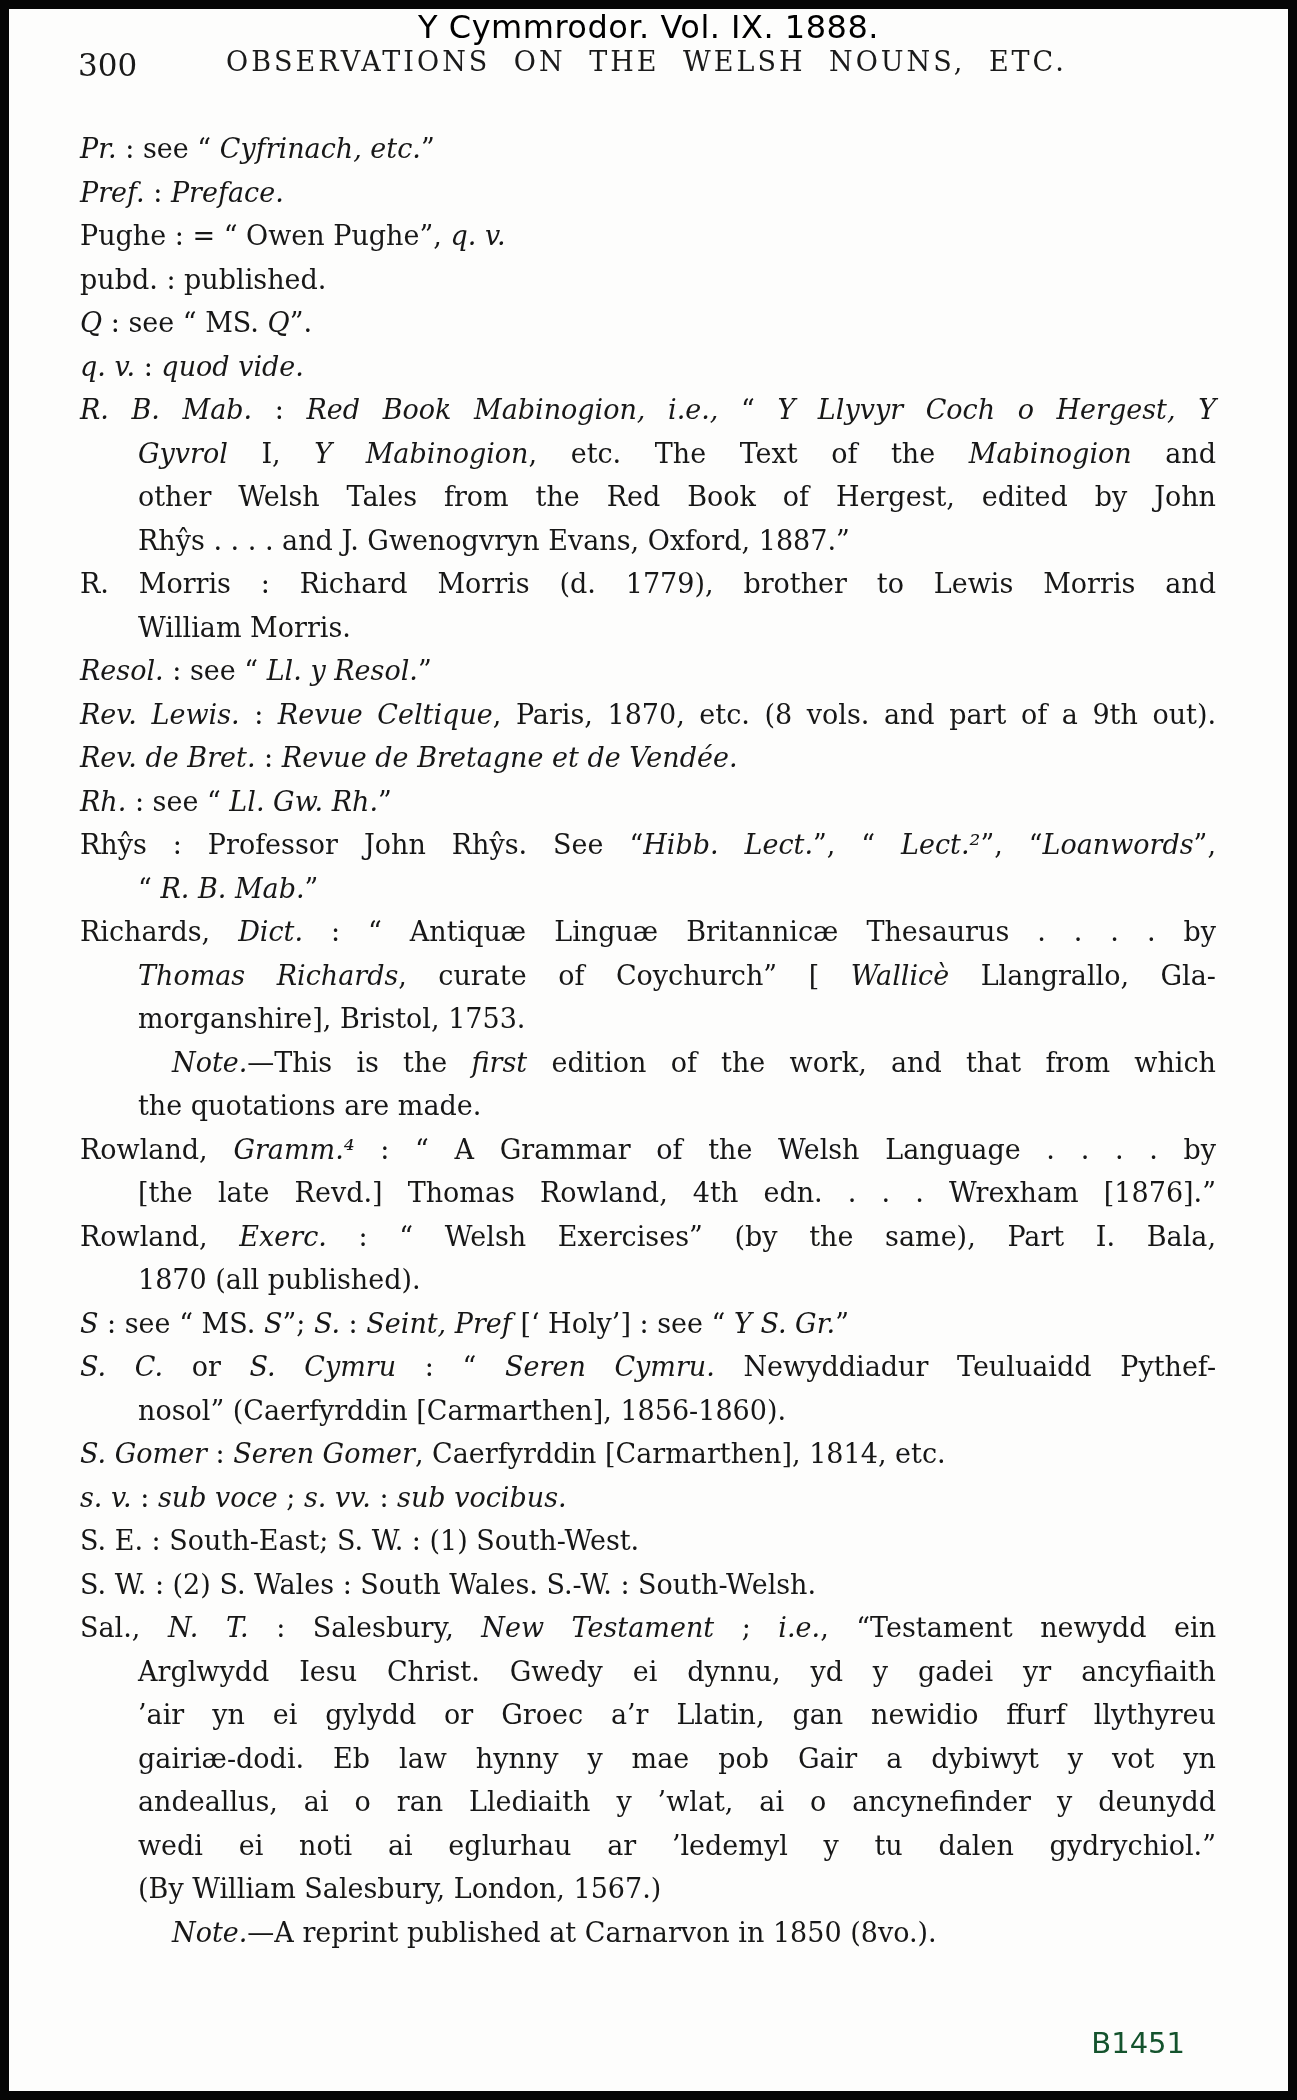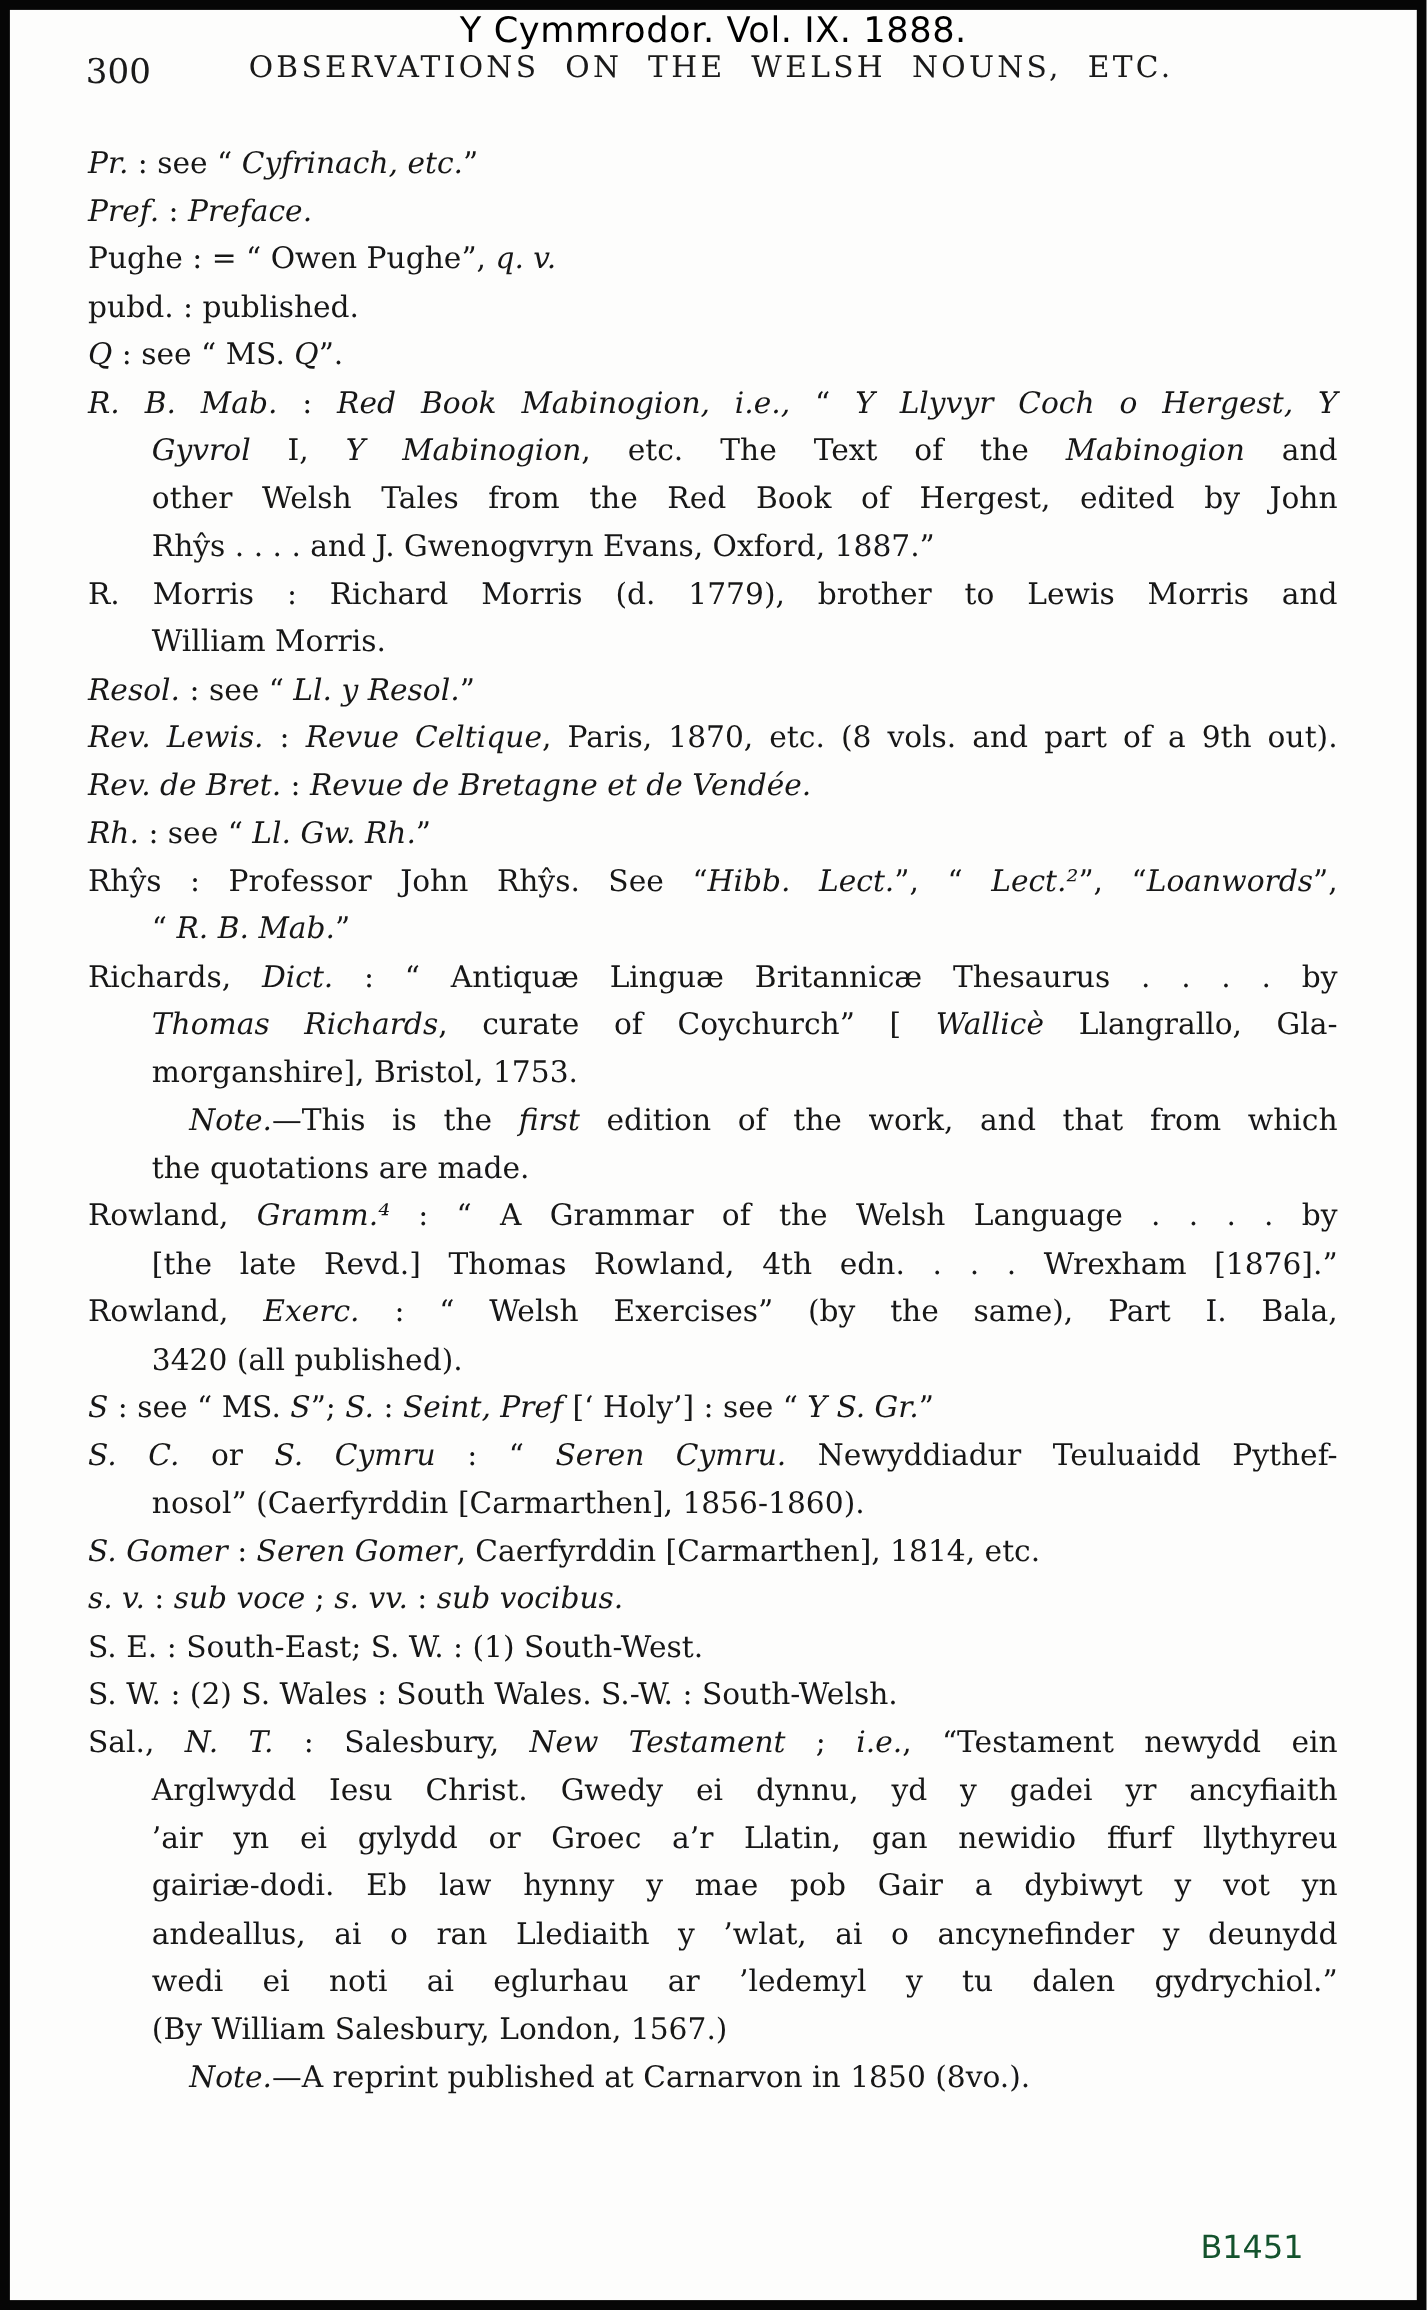--- a/index.html
+++ b/index.html
@@ -55,41 +55,42 @@
   <span class="pageno">300</span>
   <span class="runhead">OBSERVATIONS ON THE WELSH NOUNS, ETC.</span>
 </div>
 
 <div class="bodytext" id="entries">
     <div class="line"><span class="i">Pr.</span><span class="r"> : see “ </span><span class="i">Cyfrinach, etc.</span><span class="r">”</span></div>
     <div class="line"><span class="i">Pref.</span><span class="r"> : </span><span class="i">Preface.</span></div>
     <div class="line"><span class="r">Pughe : = “ Owen Pughe”, </span><span class="i">q. v.</span></div>
     <div class="line"><span class="r">pubd. : published.</span></div>
     <div class="line"><span class="i">Q</span><span class="r"> : see “ MS. </span><span class="i">Q</span><span class="r">”.</span></div>
+    <div class="line"><span class="i">q. v.</span><span class="r"> : </span><span class="i">quod vide.</span></div>
     <div class="line j"><span class="i">R. B. Mab.</span><span class="r"> : </span><span class="i">Red Book Mabinogion, i.e.,</span><span class="r"> “ </span><span class="i">Y Llyvyr Coch o Hergest, Y</span></div>
     <div class="line j cont"><span class="i">Gyvrol</span><span class="r"> I, </span><span class="i">Y Mabinogion</span><span class="r">, etc.  The Text of the </span><span class="i">Mabinogion</span><span class="r"> and</span></div>
     <div class="line j cont"><span class="r">other Welsh Tales from the Red Book of Hergest, edited by John</span></div>
     <div class="line cont"><span class="r">Rhŷs . . . . and J. Gwenogvryn Evans, Oxford, 1887.”</span></div>
     <div class="line j"><span class="r">R. Morris : Richard Morris (d. 1779), brother to Lewis Morris and</span></div>
     <div class="line cont"><span class="r">William Morris.</span></div>
     <div class="line"><span class="i">Resol.</span><span class="r"> : see “ </span><span class="i">Ll. y Resol.</span><span class="r">”</span></div>
     <div class="line j"><span class="i">Rev. Lewis.</span><span class="r"> : </span><span class="i">Revue Celtique</span><span class="r">, Paris, 1870, etc. (8 vols. and part of a 9th out).</span></div>
     <div class="line"><span class="i">Rev. de Bret.</span><span class="r"> : </span><span class="i">Revue de Bretagne et de Vendée.</span></div>
     <div class="line"><span class="i">Rh.</span><span class="r"> : see “ </span><span class="i">Ll. Gw. Rh.</span><span class="r">”</span></div>
     <div class="line j"><span class="r">Rhŷs :  Professor John Rhŷs.  See “</span><span class="i">Hibb. Lect.</span><span class="r">”, “ </span><span class="i">Lect.²</span><span class="r">”, “</span><span class="i">Loanwords</span><span class="r">”,</span></div>
     <div class="line cont"><span class="r">“ </span><span class="i">R. B. Mab.</span><span class="r">”</span></div>
     <div class="line j"><span class="r">Richards, </span><span class="i">Dict.</span><span class="r"> :  “ Antiquæ Linguæ Britannicæ Thesaurus . . . . by</span></div>
     <div class="line j cont"><span class="i">Thomas Richards</span><span class="r">, curate of  Coychurch” [ </span><span class="i">Wallicè</span><span class="r"> Llangrallo, Gla-</span></div>
     <div class="line cont"><span class="r">morganshire], Bristol, 1753.</span></div>
     <div class="line j notefirst"><span class="i">Note.</span><span class="r">—This is the </span><span class="i">first</span><span class="r"> edition of  the work, and that from which</span></div>
     <div class="line cont"><span class="r">the quotations are made.</span></div>
     <div class="line j"><span class="r">Rowland, </span><span class="i">Gramm.⁴</span><span class="r"> : “ A Grammar of the Welsh Language . . . . by</span></div>
     <div class="line j cont"><span class="r">[the late Revd.] Thomas Rowland, 4th edn. . . . Wrexham [1876].”</span></div>
     <div class="line j"><span class="r">Rowland, </span><span class="i">Exerc.</span><span class="r"> : “ Welsh  Exercises” (by the same), Part I. Bala,</span></div>
-    <div class="line cont"><span class="r">3420 (all published).</span></div>
+    <div class="line cont"><span class="r">1870 (all published).</span></div>
     <div class="line"><span class="i">S</span><span class="r"> : see “ MS. </span><span class="i">S</span><span class="r">”;  </span><span class="i">S.</span><span class="r"> : </span><span class="i">Seint, Pref</span><span class="r"> [‘ Holy’] : see “ </span><span class="i">Y S. Gr.</span><span class="r">”</span></div>
     <div class="line j"><span class="i">S. C.</span><span class="r"> or </span><span class="i">S. Cymru</span><span class="r"> : “ </span><span class="i">Seren  Cymru.</span><span class="r">  Newyddiadur Teuluaidd Pythef-</span></div>
     <div class="line cont"><span class="r">nosol” (Caerfyrddin [Carmarthen], 1856-1860).</span></div>
     <div class="line"><span class="i">S. Gomer</span><span class="r"> : </span><span class="i">Seren Gomer</span><span class="r">, Caerfyrddin [Carmarthen], 1814, etc.</span></div>
     <div class="line"><span class="i">s. v.</span><span class="r"> : </span><span class="i">sub voce</span><span class="r"> ; </span><span class="i">s. vv.</span><span class="r"> : </span><span class="i">sub vocibus.</span></div>
     <div class="line"><span class="r">S. E. : South-East;  S. W. : (1) South-West.</span></div>
     <div class="line"><span class="r">S. W. :  (2) S. Wales : South Wales.   S.-W. :  South-Welsh.</span></div>
     <div class="line j"><span class="r">Sal., </span><span class="i">N. T.</span><span class="r"> : Salesbury, </span><span class="i">New  Testament</span><span class="r"> ;  </span><span class="i">i.e.</span><span class="r">, “Testament newydd ein</span></div>
     <div class="line j cont"><span class="r">Arglwydd Iesu Christ.  Gwedy ei dynnu, yd y gadei yr ancyfiaith</span></div>
     <div class="line j cont"><span class="r">’air yn ei gylydd or Groec a’r Llatin, gan newidio ffurf llythyreu</span></div>

